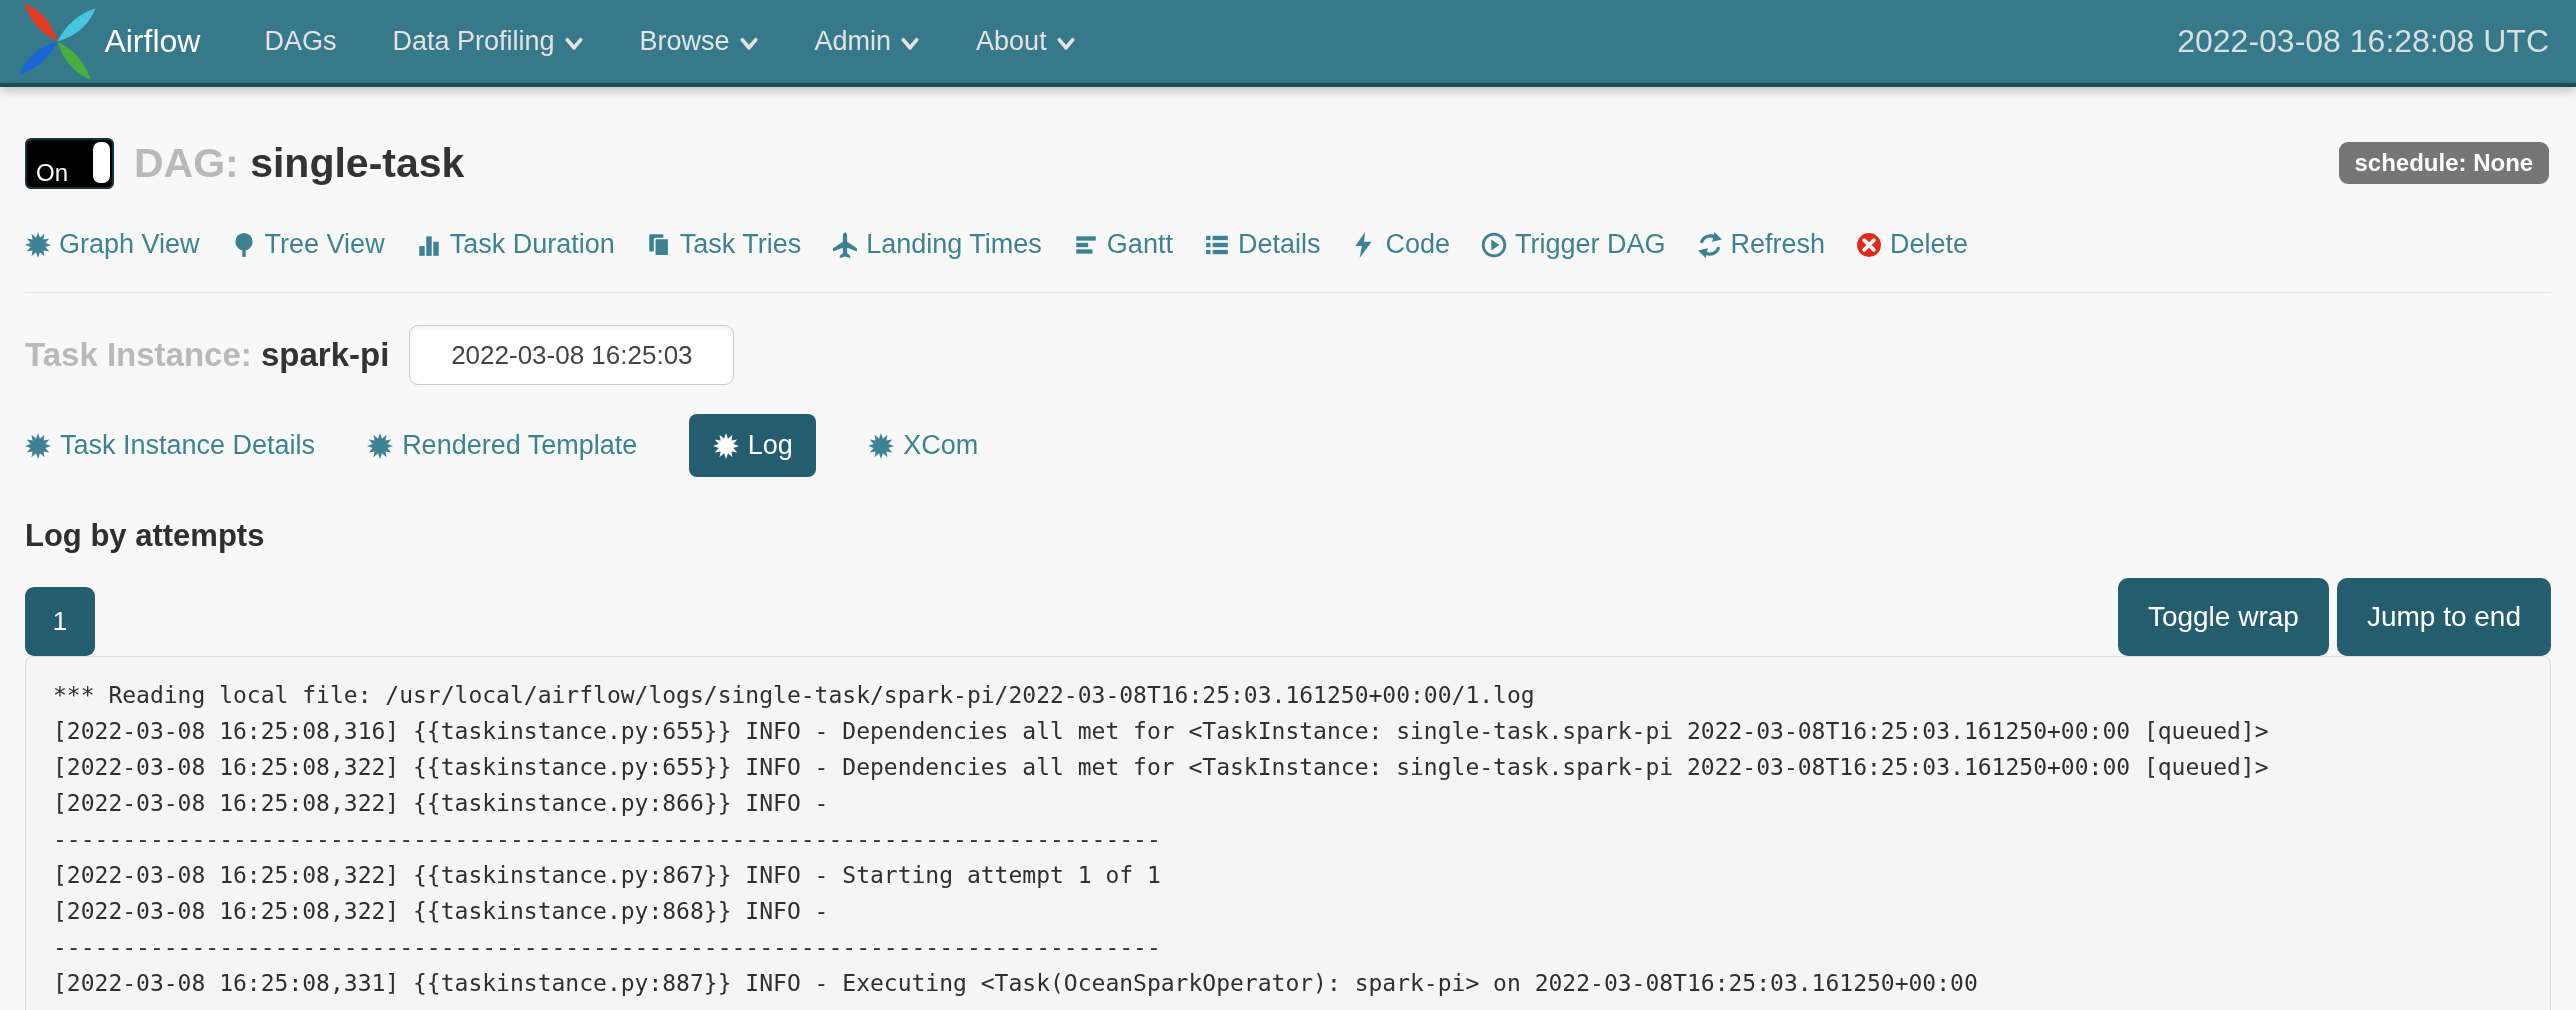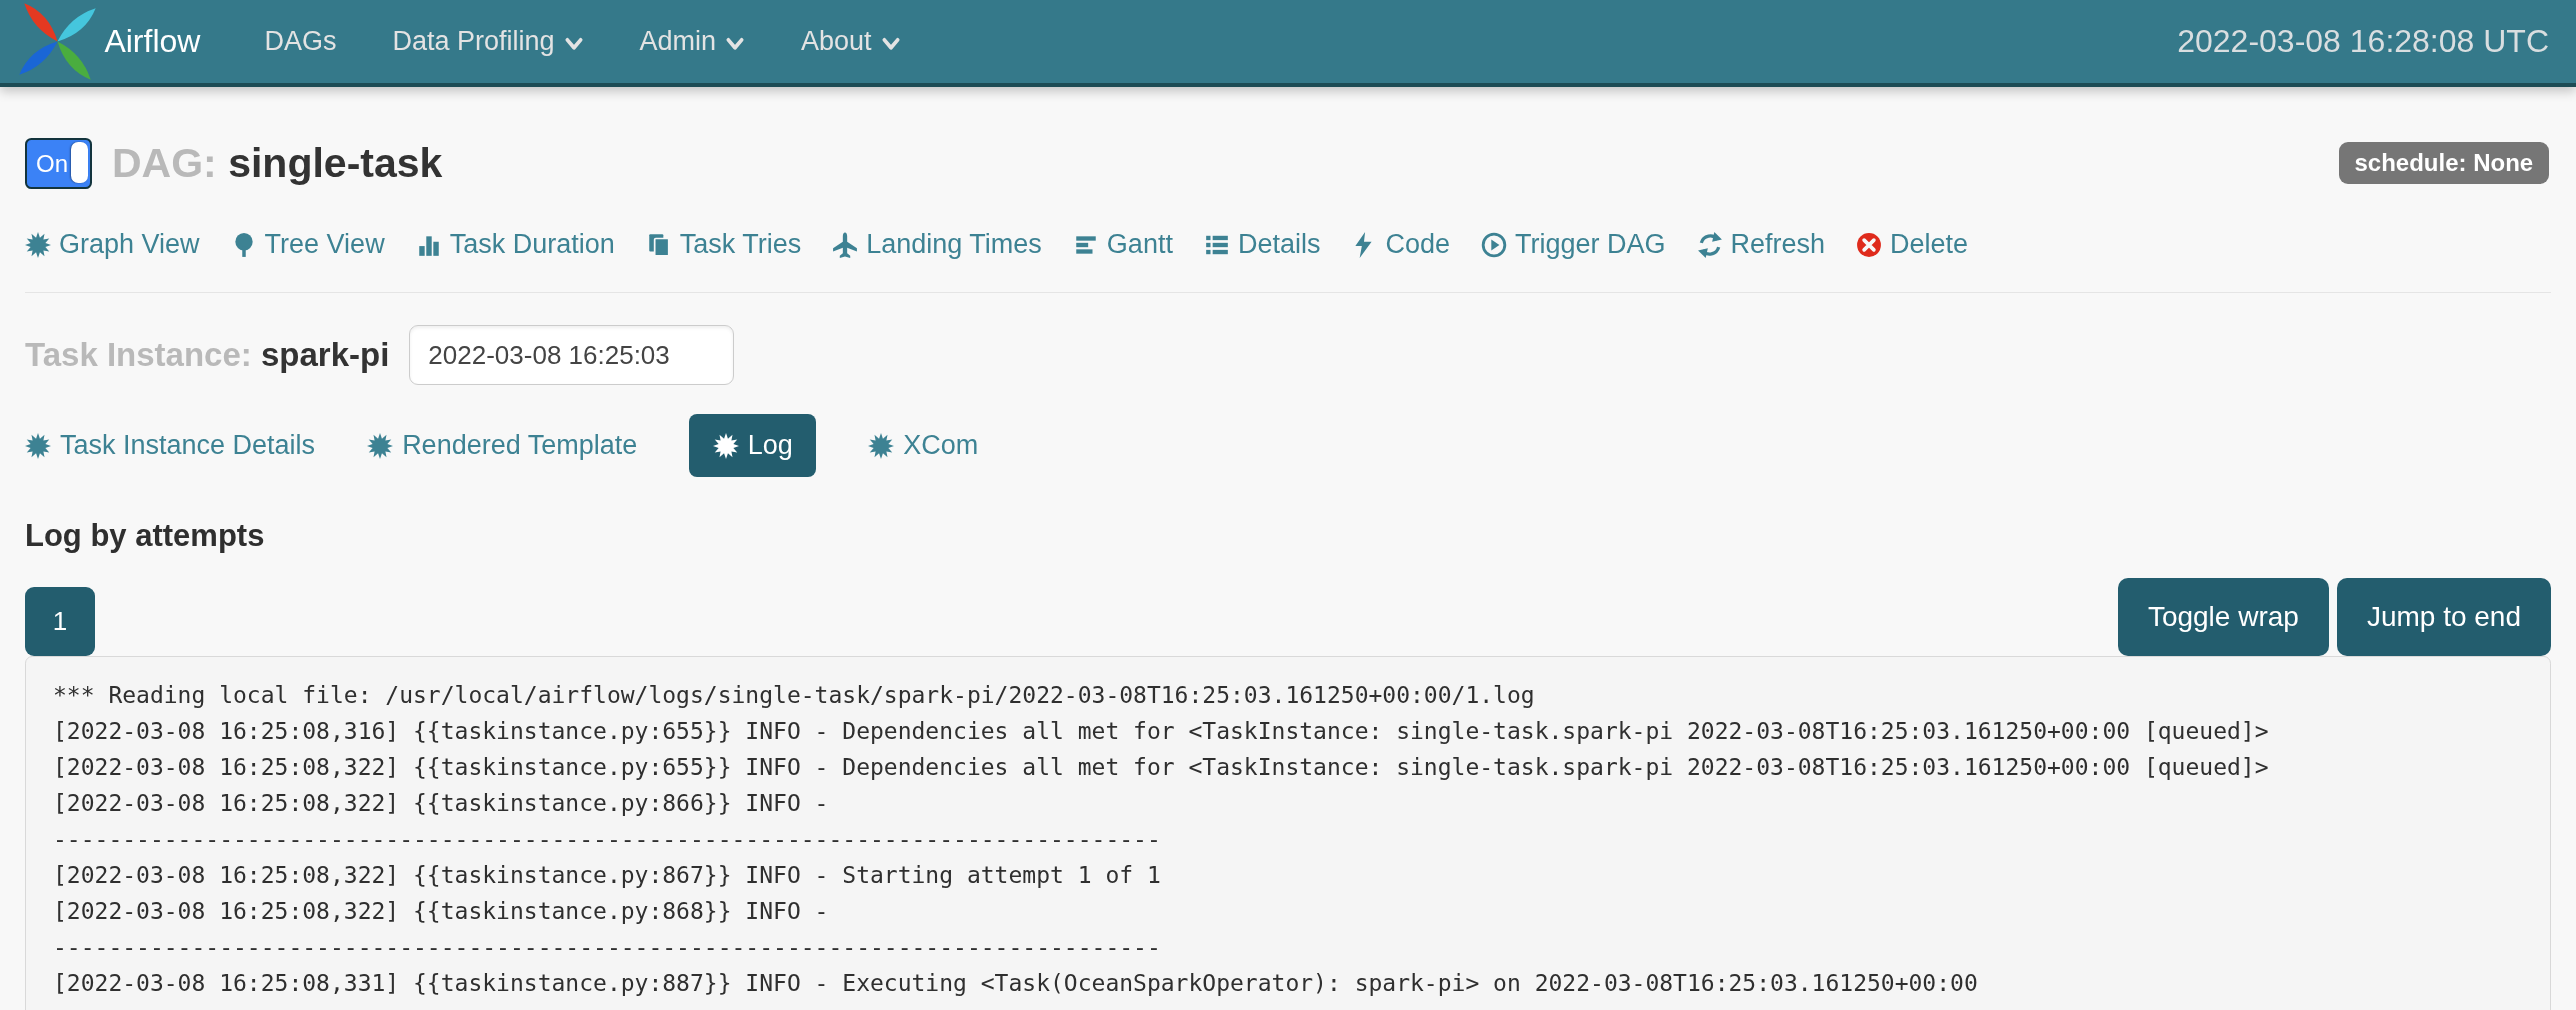--- a/index.html
+++ b/index.html
@@ -16,22 +16,22 @@
   .nav-items { display:flex; align-items:center; height:100%; }
   .nav-item { display:flex; align-items:center; gap:9px; color:#e3e3e3; font-size:27px;
               padding:0 28px; height:100%; text-decoration:none; cursor:pointer; }
   .nav-item svg { width:20px; height:20px; margin-top:5.4px; }
   .nav-clock { margin-left:auto; color:#d9dee0; font-size:32px; }
 
   
   .content { padding:0 25px; position:relative; }
 
   .dag-header { margin-top:51px; display:flex; align-items:center; position:relative; }
-  .toggle { width:67px; height:51px; background:#3b82f6; border:2.7px solid #13343d;
-            border-radius:6.3px; position:relative; display:flex; align-items:center;
+  .toggle { width:89px; height:51px; background:#000000; border:2.7px solid #13343d;
+            border-radius:6.3px; position:relative; display:flex; align-items:flex-end;
             cursor:pointer; flex:none; }
   .toggle-label { color:#fff; font-size:24px; padding-left:9px; }
   .toggle-knob { position:absolute; right:1.8px; top:1.8px; width:17px; height:41px;
                  background:#fff; border-radius:7.2px; box-shadow:-0.9px 0 1.8px rgba(0,0,0,.4); }
   .dag-title { margin-left:20px; font-size:41px; font-weight:bold; color:#333; }
   .dag-title .prefix { color:#b9b9b9;text-align:right; }
   .schedule-badge { position:absolute; right:1.8px; top:3.6px; background:#767676; color:#fff;
                     font-size:24px; font-weight:bold; padding:7.2px 16px; border-radius:9px; }
 
   
@@ -41,21 +41,21 @@
   .view-tab svg, .ti-tab svg { width:26px; height:26px; flex:none; }
   .divider { border-bottom:1.8px solid #e5e5e5; margin-top:32px; }
 
   
   .ti-row { margin-top:32px; display:flex; align-items:center; }
   .ti-heading { font-size:33px; font-weight:bold; color:#333; }
   .ti-heading .prefix { color:#b9b9b9; font-weight:bold; }
   .date-input { margin-left:20px; width:325px; height:60px; border:1.8px solid #cccccc;
                 border-radius:9px; background:#fff; font-size:26px; color:#444;
                 padding:0 18px; box-shadow:inset 0 1.8px 3.6px rgba(0,0,0,.07);
-                font-family:"Liberation Sans", sans-serif; }
+                font-family:"Liberation Sans", sans-serif;text-align:center; }
 
   .ti-tabs { margin-top:29px; display:flex; align-items:center; gap:52px; }
   .ti-tab { display:flex; align-items:center; gap:9px; color:#3d8293; font-size:27px;
             text-decoration:none; cursor:pointer; padding:16px 0; border-radius:8px; }
   .ti-tab.active { background:#235d6e; color:#fff; padding:16px 23.5px; }
 
   
   .log-heading { margin-top:41px; font-size:31px; font-weight:bold; color:#2f2f2f; }
   .attempts-row { margin-top:23.5px; display:flex; align-items:flex-end; justify-content:space-between; }
   .attempt-tab { width:70px; height:69px; background:#235d6e; color:#fff; font-size:26px;
@@ -143,20 +143,26 @@
         <use href="#i-pinwheel"></use>
       </svg>
     <span>Airflow</span>
   </a>
   <div class="nav-items">
     <a class="nav-item">
       <span>DAGs</span>
     </a>
     <a class="nav-item">
       <span>Data Profiling</span>
+      <svg viewBox="0 0 22 22" width="20" height="20">
+          <use href="#i-chevron-down"></use>
+        </svg>
+    </a>
+    <a class="nav-item">
+      <span>Browse</span>
       <svg viewBox="0 0 22 22" width="20" height="20">
           <use href="#i-chevron-down"></use>
         </svg>
     </a>
     <a class="nav-item">
       <span>Admin</span>
       <svg viewBox="0 0 22 22" width="20" height="20">
           <use href="#i-chevron-down"></use>
         </svg>
     </a>

